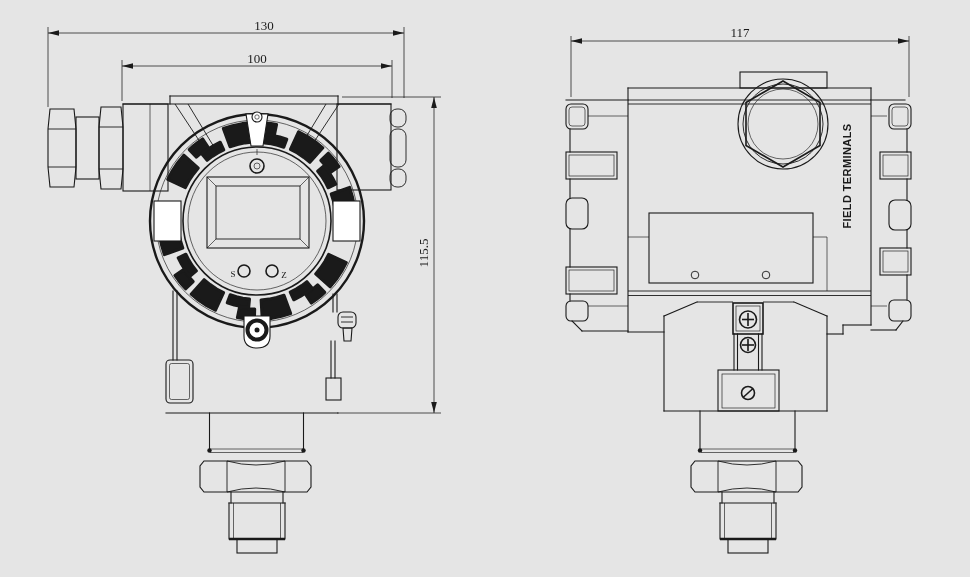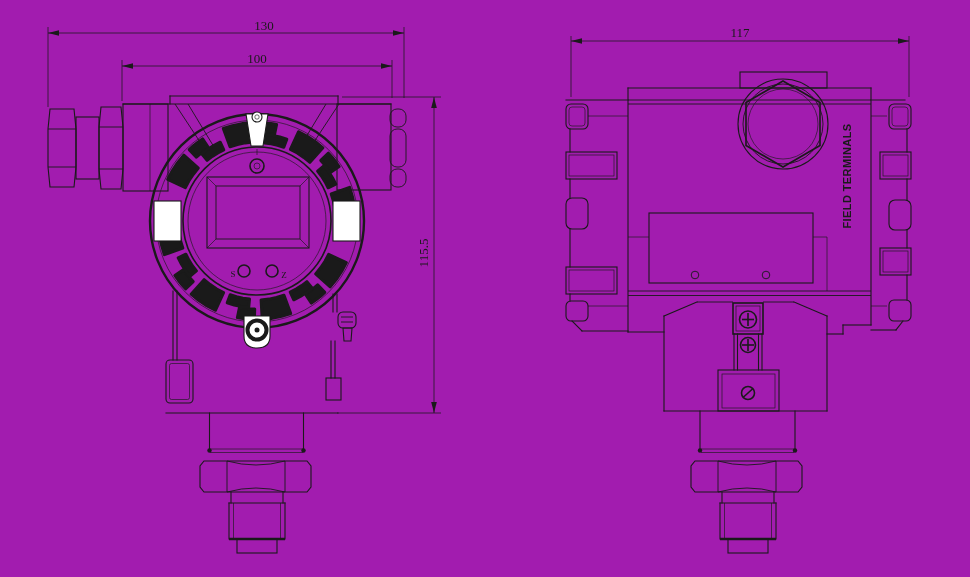--- a/index.html
+++ b/index.html
@@ -1,16 +1,16 @@
 <!DOCTYPE html>
 <html><head>
 <meta charset="utf-8">
 <style>
   html,body{margin:0;padding:0;background:#ffffff;}
-  .page{width:970px;height:577px;background:#a21caf;position:relative;overflow:hidden;}
+  .page{width:970px;height:577px;background:#e5e5e5;position:relative;overflow:hidden;}
   svg{display:block;}
   .ln{fill:none;stroke:#1a1a1a;stroke-width:1.1;stroke-linecap:square;}
   .thin{fill:none;stroke:#1a1a1a;stroke-width:0.65;}
   .med{fill:none;stroke:#1a1a1a;stroke-width:0.9;}
   .b2{fill:none;stroke:#1a1a1a;stroke-width:1.6;}
   .bold{fill:none;stroke:#1a1a1a;stroke-width:2.4;}
   .dim{fill:none;stroke:#1a1a1a;stroke-width:0.75;}
   .fillk{fill:#1a1a1a;stroke:none;}
   .wht{fill:#ffffff;stroke:#1a1a1a;stroke-width:1.1;}
   text{fill:#1a1a1a;}

